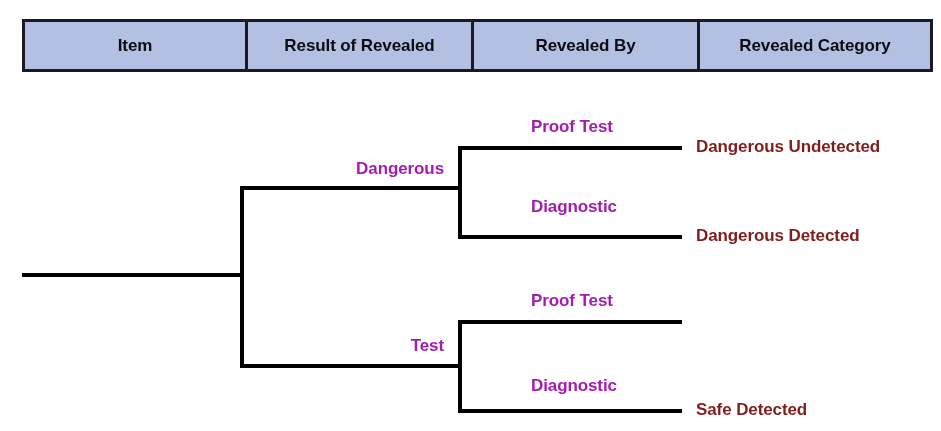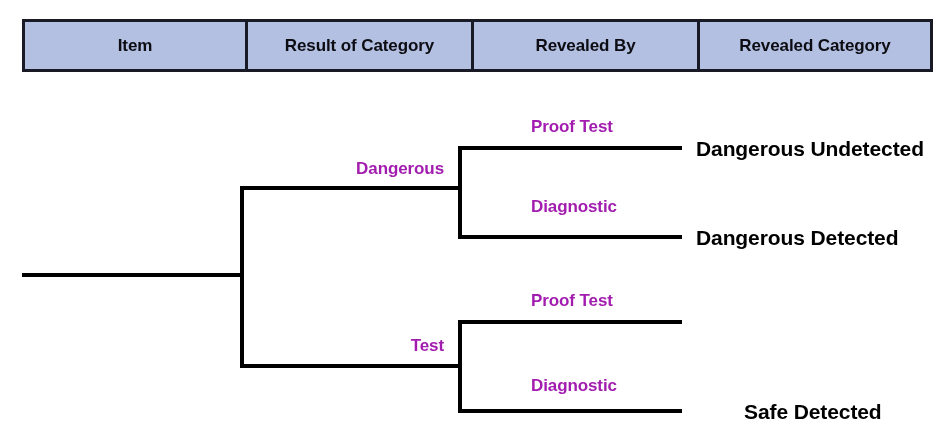--- a/index.html
+++ b/index.html
@@ -67,37 +67,37 @@
     color: #a21caf;
     white-space: nowrap;
     letter-spacing: -0.1px;
   }
   .branch-label.center {
     text-align: right;
   }
   .leaf-label {
     position: absolute;
     font-family: "Liberation Sans", sans-serif;
-    font-size: 21px;
+    font-size: 17px;
     font-weight: bold;
-    color: #000000;
+    color: #7f1d1d;
     white-space: nowrap;
     letter-spacing: -0.1px;
   }
 </style>
 </head>
 <body>
 
 <div id="root">
 
   <table class="header-table">
     <thead>
       <tr>
         <th class="col-item">Item</th>
-        <th class="col-result">Result of Category</th>
+        <th class="col-result">Result of Revealed</th>
         <th class="col-reveal">Revealed By</th>
         <th class="col-cat">Revealed Category</th>
       </tr>
     </thead>
   </table>
 
   <div class="hline" style="left:22px; top:273px; width:222px;"></div>
 
   <div class="vline" style="left:240px; top:186px; height:182px;"></div>
 
@@ -115,15 +115,15 @@
   <div class="hline" style="left:458px; top:320px; width:224px;"></div>
   <div class="hline" style="left:458px; top:409px; width:224px;"></div>
 
   <div class="branch-label" style="left:531px; top:117px;">Proof Test</div>
   <div class="branch-label" style="left:531px; top:197px;">Diagnostic</div>
   <div class="branch-label" style="left:531px; top:291px;">Proof Test</div>
   <div class="branch-label" style="left:531px; top:376px;">Diagnostic</div>
 
   <div class="leaf-label" style="left:696px; top:137px;">Dangerous Undetected</div>
   <div class="leaf-label" style="left:696px; top:226px;">Dangerous Detected</div>
-  <div class="leaf-label" style="left:696px; top:400px;margin-left:48px;">Safe Detected</div>
+  <div class="leaf-label" style="left:696px; top:400px;">Safe Detected</div>
 
 </div>
 
 </body></html>

